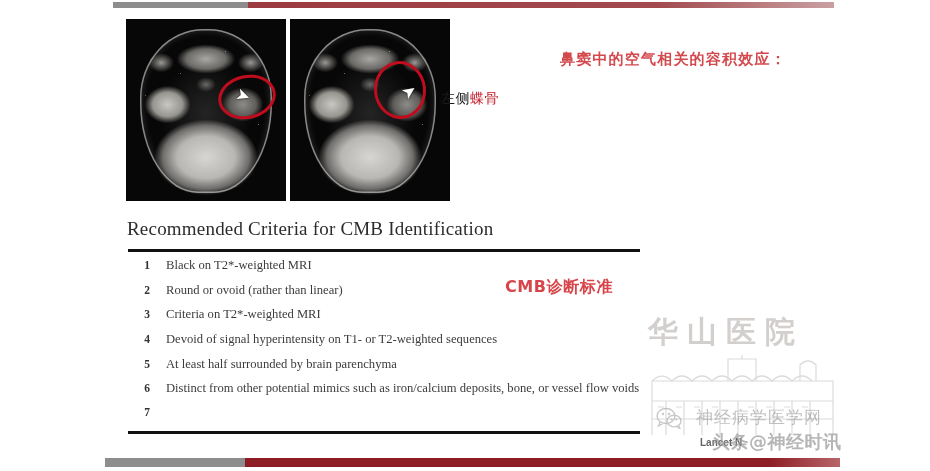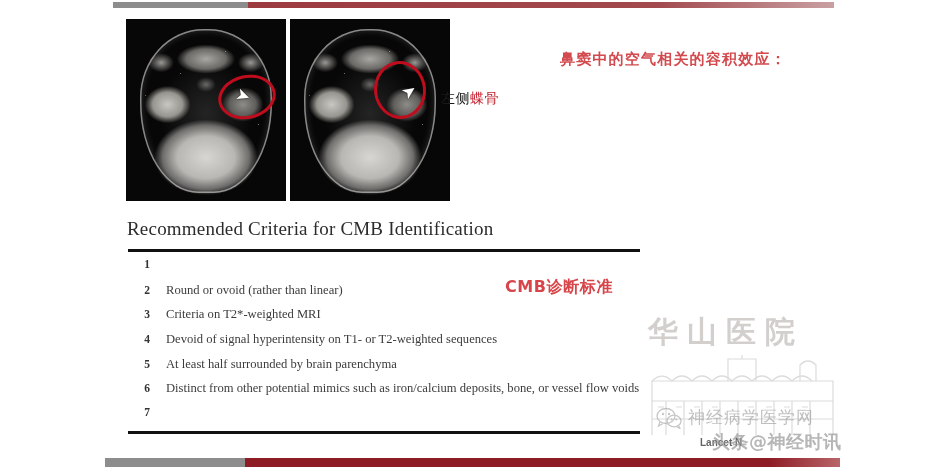--- a/index.html
+++ b/index.html
@@ -235,21 +235,21 @@
     width: 185px;
     height: 82px;
     opacity: .30;
   }
   #watermark-wechat {
     position: absolute;
     left: 656px;
     top: 406px;
     display: flex;
     align-items: center;
-    gap: 6px;
+    gap: 14px;
     opacity: .55;
   }
   #watermark-wechat .wm-text {
     color: #8d8d8d;
     font-family: "DejaVu Sans", sans-serif;
     font-size: 17px;
     letter-spacing: 1px;
     white-space: nowrap;
   }
   #watermark-toutiao {
@@ -307,20 +307,21 @@
 
 <div id="annotation-heading">鼻窦中的空气相关的容积效应：</div>
 <div id="annotation-body">
 </div>
 
 <div id="criteria-title">Recommended Criteria for CMB Identification</div>
 <div id="criteria-rule-top"></div>
 <div id="criteria-list">
   <div class="criteria-row">
     <span class="criteria-num">1</span>
+    <span class="criteria-text">Black on T2*-weighted MRI</span>
   </div>
   <div class="criteria-row">
     <span class="criteria-num">2</span>
     <span class="criteria-text">Round or ovoid (rather than linear)</span>
   </div>
   <div class="criteria-row">
     <span class="criteria-num">3</span>
     <span class="criteria-text">Criteria on T2*-weighted MRI</span>
   </div>
   <div class="criteria-row">

